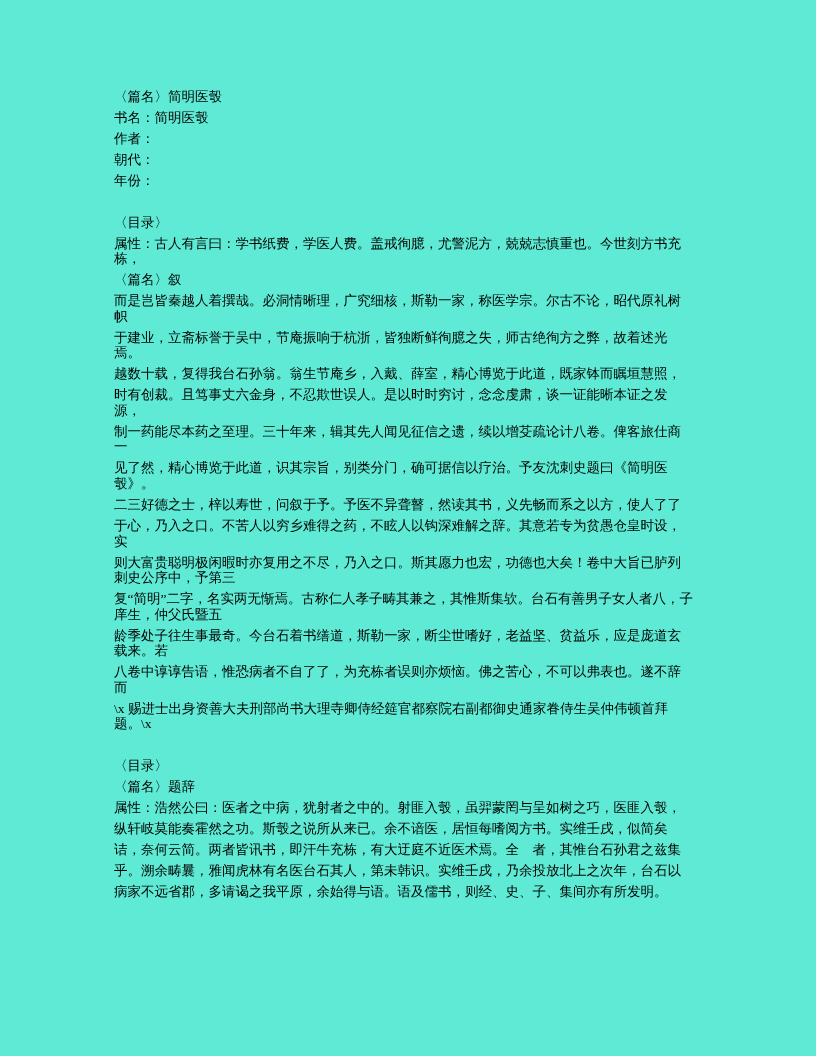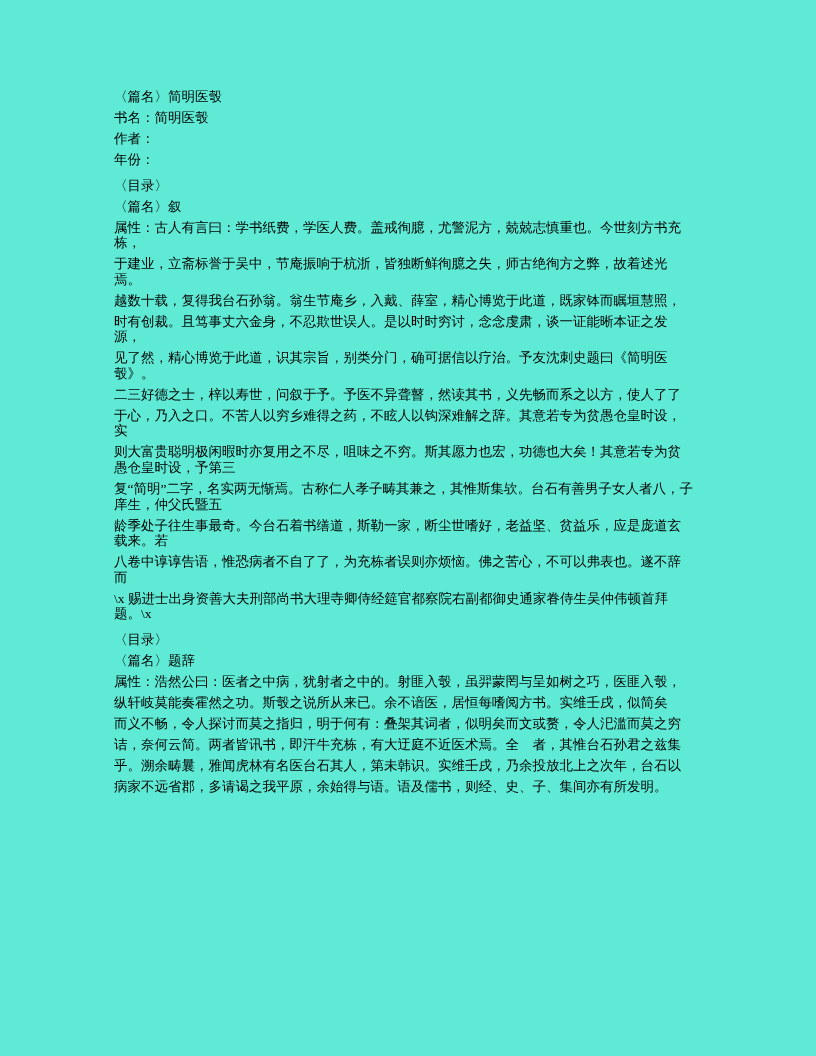--- a/index.html
+++ b/index.html
@@ -27,56 +27,58 @@
     font-size: 13.5px;
     line-height: 15.6px;
     margin: 0 0 5.4px 0;
     color: #000000;
     overflow-wrap: break-word;
     word-break: normal;
     text-align: left;
     white-space: normal;
   }
   .section {
-    margin-top: 10px;
+    margin-top: 26px;
   }
 </style>
 </head>
 <body>
 
 <div class="page">
   <div class="content">
     <div id="title-block">
         <div class="line">〈篇名〉简明医彀</div>
         <div class="line">书名：简明医彀</div>
         <div class="line">作者：</div>
+        <div class="line">朝代：</div>
         <div class="line">年份：</div>
       </div>
     <div id="sections">
         <div class="section">
           <div class="line">〈目录〉</div>
+          <div class="line">属性：古人有言曰：学书纸费，学医人费。盖戒徇臆，尤警泥方，兢兢志慎重也。今世刻方书充栋，</div>
           <div class="line">〈篇名〉叙</div>
-          <div class="line">属性：古人有言曰：学书纸费，学医人费。盖戒徇臆，尤警泥方，兢兢志慎重也。今世刻方书充栋，</div>
+          <div class="line">而是岂皆秦越人着撰哉。必洞情晰理，广究细核，斯勒一家，称医学宗。尔古不论，昭代原礼树帜</div>
           <div class="line">于建业，立斋标誉于吴中，节庵振响于杭浙，皆独断鲜徇臆之失，师古绝徇方之弊，故着述光焉。</div>
           <div class="line">越数十载，复得我台石孙翁。翁生节庵乡，入戴、薛室，精心博览于此道，既家钵而瞩垣慧照，</div>
           <div class="line">时有创裁。且笃事丈六金身，不忍欺世误人。是以时时穷讨，念念虔肃，谈一证能晰本证之发源，</div>
+          <div class="line">制一药能尽本药之至理。三十年来，辑其先人闻见征信之遗，续以增芟疏论计八卷。俾客旅仕商一</div>
           <div class="line">见了然，精心博览于此道，识其宗旨，别类分门，确可据信以疗治。予友沈刺史题曰《简明医彀》。</div>
           <div class="line">二三好德之士，梓以寿世，问叙于予。予医不异聋瞽，然读其书，义先畅而系之以方，使人了了</div>
           <div class="line">于心，乃入之口。不苦人以穷乡难得之药，不眩人以钩深难解之辞。其意若专为贫愚仓皇时设，实</div>
-          <div class="line">则大富贵聪明极闲暇时亦复用之不尽，咀味之不穷。斯其愿力也宏，功德也大矣！其意若专为贫愚仓皇时设，予第三</div>
+          <div class="line">则大富贵聪明极闲暇时亦复用之不尽，乃入之口。斯其愿力也宏，功德也大矣！卷中大旨已胪列刺史公序中，予第三</div>
           <div class="line">复“简明”二字，名实两无惭焉。古称仁人孝子畴其兼之，其惟斯集欤。台石有善男子女人者八，子庠生，仲父氏暨五</div>
           <div class="line">龄季处子往生事最奇。今台石着书缮道，斯勒一家，断尘世嗜好，老益坚、贫益乐，应是庞道玄载来。若</div>
           <div class="line">八卷中谆谆告语，惟恐病者不自了了，为充栋者误则亦烦恼。佛之苦心，不可以弗表也。遂不辞而</div>
           <div class="line">\x 赐进士出身资善大夫刑部尚书大理寺卿侍经筵官都察院右副都御史通家眷侍生吴仲伟顿首拜题。\x</div>
         </div>
         <div class="section">
           <div class="line">〈目录〉</div>
           <div class="line">〈篇名〉题辞</div>
           <div class="line">属性：浩然公曰：医者之中病，犹射者之中的。射匪入彀，虽羿蒙罔与呈如树之巧，医匪入彀，</div>
           <div class="line">纵轩岐莫能奏霍然之功。斯彀之说所从来已。余不谙医，居恒每嗜阅方书。实维壬戌，似简矣</div>
-          <div class="line">而义不畅，令人探讨而莫之指归，明于何有：叠架其词者，似明矣而文或赘，令人汜滥而莫之穷</div>
           <div class="line">诘，奈何云简。两者皆讯书，即汗牛充栋，有大迂庭不近医术焉。全　者，其惟台石孙君之兹集</div>
           <div class="line">乎。溯余畴曩，雅闻虎林有名医台石其人，第未韩识。实维壬戌，乃余投放北上之次年，台石以</div>
           <div class="line">病家不远省郡，多请谒之我平原，余始得与语。语及儒书，则经、史、子、集间亦有所发明。</div>
         </div>
       </div>
   </div>
 </div>
 
 </body></html>

